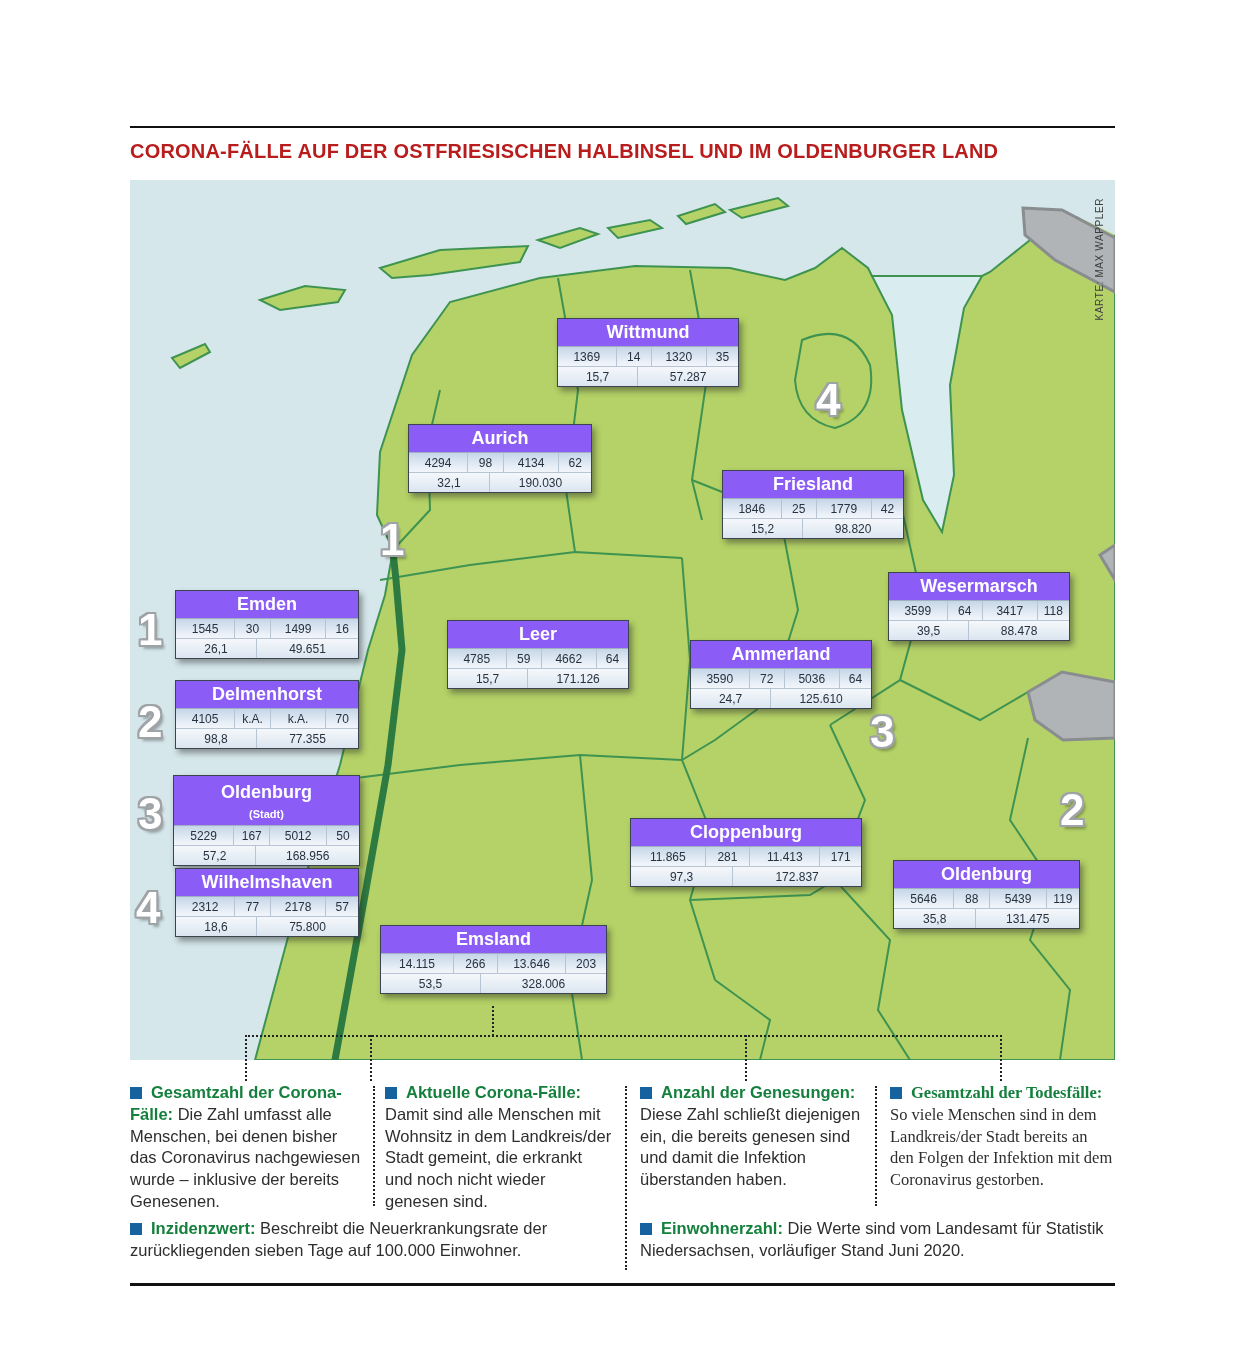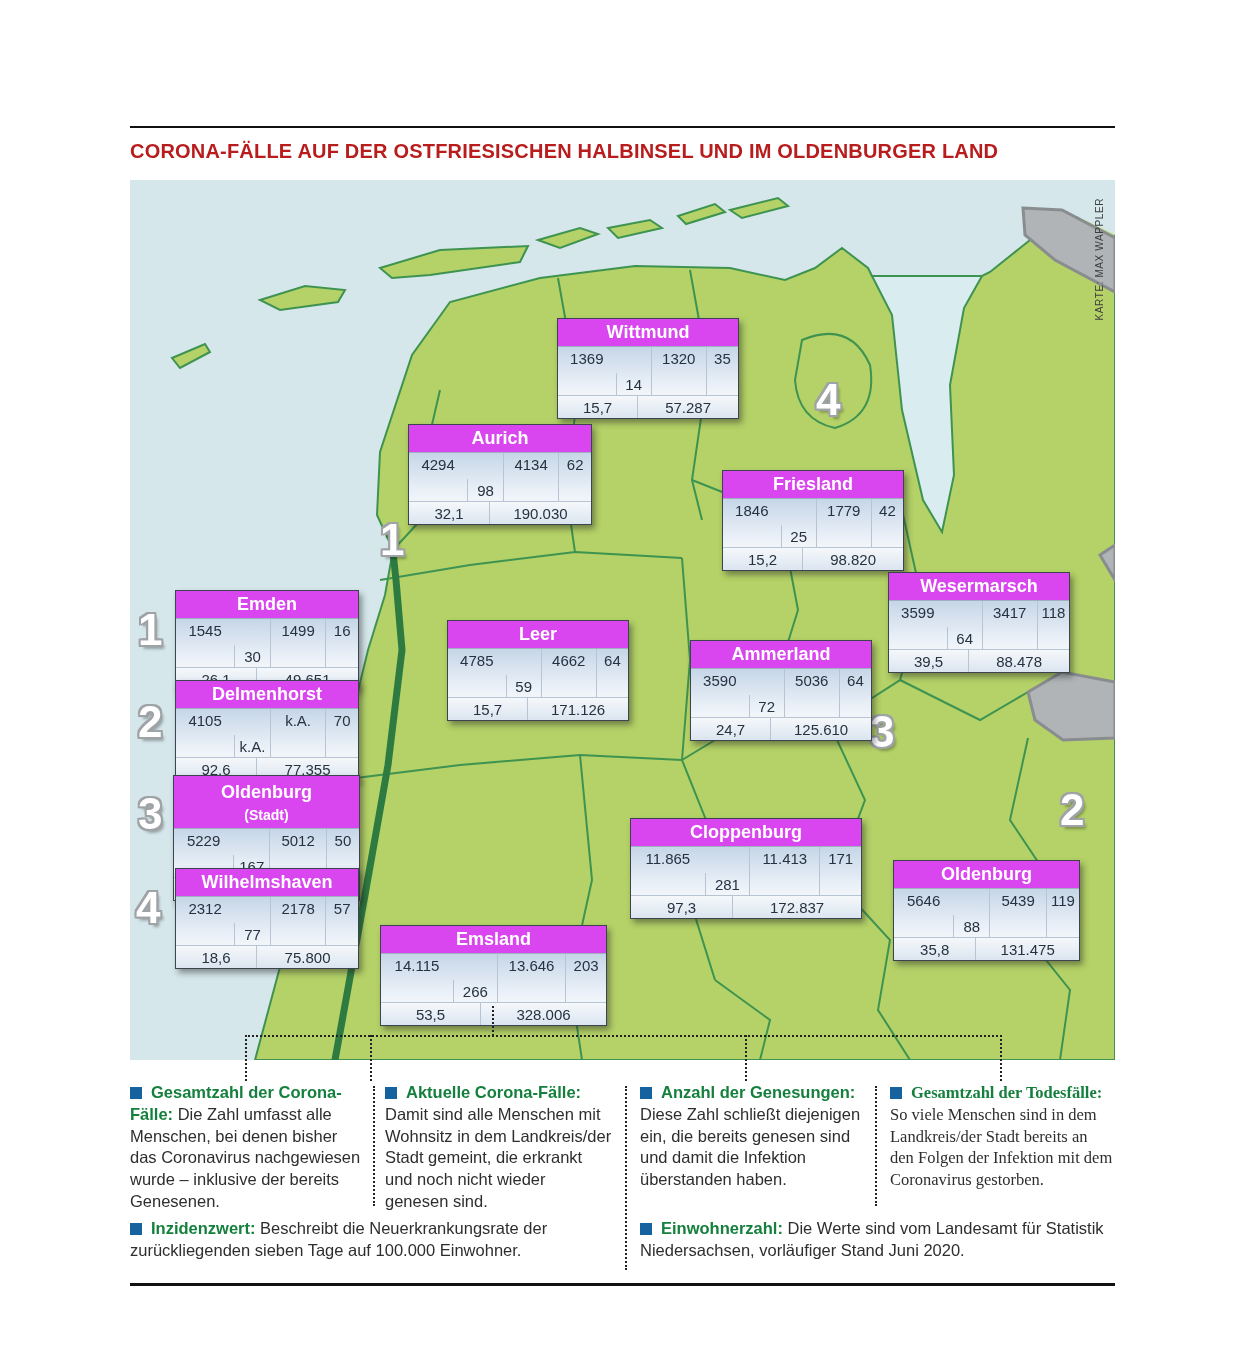--- a/index.html
+++ b/index.html
@@ -14,29 +14,29 @@
   .map svg{position:absolute;left:0;top:0;}
   .credit{position:absolute;right:10px;top:18px;writing-mode:vertical-rl;transform:rotate(180deg);
           font-size:10px;color:#3e3e3e;letter-spacing:.6px;}
   .bignum{position:absolute;font-size:44px;font-weight:bold;color:#fff;line-height:1;
       text-shadow:-2px -2px 0 #9fa3a6,2px -2px 0 #9fa3a6,-2px 2px 0 #9fa3a6,2px 2px 0 #9fa3a6,
                   0 -2px 0 #9fa3a6,0 2px 0 #9fa3a6,-2px 0 0 #9fa3a6,2px 0 0 #9fa3a6,
                   3px 4px 3px rgba(0,0,0,.30);}
   
   .dbox{position:absolute;border:1px solid #3c454f;box-shadow:3px 4px 6px rgba(30,30,30,.45);
         background:#fff;z-index:3;}
-  .dbox .hd{background:#d946ef;color:#fff;font-weight:bold;font-size:18px;text-align:center;
+  .dbox .hd{background:#8b5cf6;color:#fff;font-weight:bold;font-size:18px;text-align:center;
             padding:4px 2px 3px;line-height:1.1;}
-  .dbox .hd .small{font-size:14px;}
-  .dbox .r4,.dbox .r2{display:flex;font-size:15px;color:#273240;}
+  .dbox .hd .small{font-size:11px;}
+  .dbox .r4,.dbox .r2{display:flex;font-size:12px;color:#273240;align-items:flex-end;}
   .dbox .r4{background:linear-gradient(180deg,#c6d6e7 0%,#e8eff7 75%,#f2f6fa 100%);
             border-top:1px solid #9fb0c2;}
   .dbox .r2{background:linear-gradient(180deg,#f5f8fb 0%,#dbe5f0 100%);border-top:1px solid #b6c4d4;}
   .dbox span{display:block;text-align:center;padding:3px 0 2px;}
-  .dbox .c1{flex:0 0 32%;} .dbox .c2{flex:0 0 19%;border-left:1px solid #b6c4d4;margin-top:26px;}
+  .dbox .c1{flex:0 0 32%;} .dbox .c2{flex:0 0 19%;border-left:1px solid #b6c4d4;}
   .dbox .c3{flex:0 0 30%;border-left:1px solid #b6c4d4;} .dbox .c4{flex:1;border-left:1px solid #b6c4d4;}
   .dbox .i{flex:0 0 44%;} .dbox .p{flex:1;border-left:1px solid #b6c4d4;}
   
   .dot-h{position:absolute;border-top:2px dotted #222;height:0;z-index:5;}
   .dot-v{position:absolute;border-left:2px dotted #222;width:0;z-index:5;}
   
   .leg{position:absolute;font-size:16.5px;color:#2e2e2e;line-height:1.32;}
   .leg b{color:#15803d;}
   .bullet{display:inline-block;width:12px;height:12px;background:#15629e;margin-right:9px;
           vertical-align:-1px;}
@@ -211,21 +211,21 @@
 
     <div class="dbox" style="left:45px;top:500px;width:182px">
       <div class="hd">Delmenhorst</div>
       <div class="r4">
         <span class="c1">4105</span>
         <span class="c2">k.A.</span>
         <span class="c3">k.A.</span>
         <span class="c4">70</span>
       </div>
       <div class="r2">
-        <span class="i">92,6</span>
+        <span class="i">98,8</span>
         <span class="p">77.355</span>
       </div>
     </div>
 
     <div class="dbox" style="left:43px;top:595px;width:185px">
       <div class="hd">
         <span>Oldenburg</span>
         <span class="small">(Stadt)</span>
       </div>
       <div class="r4">

